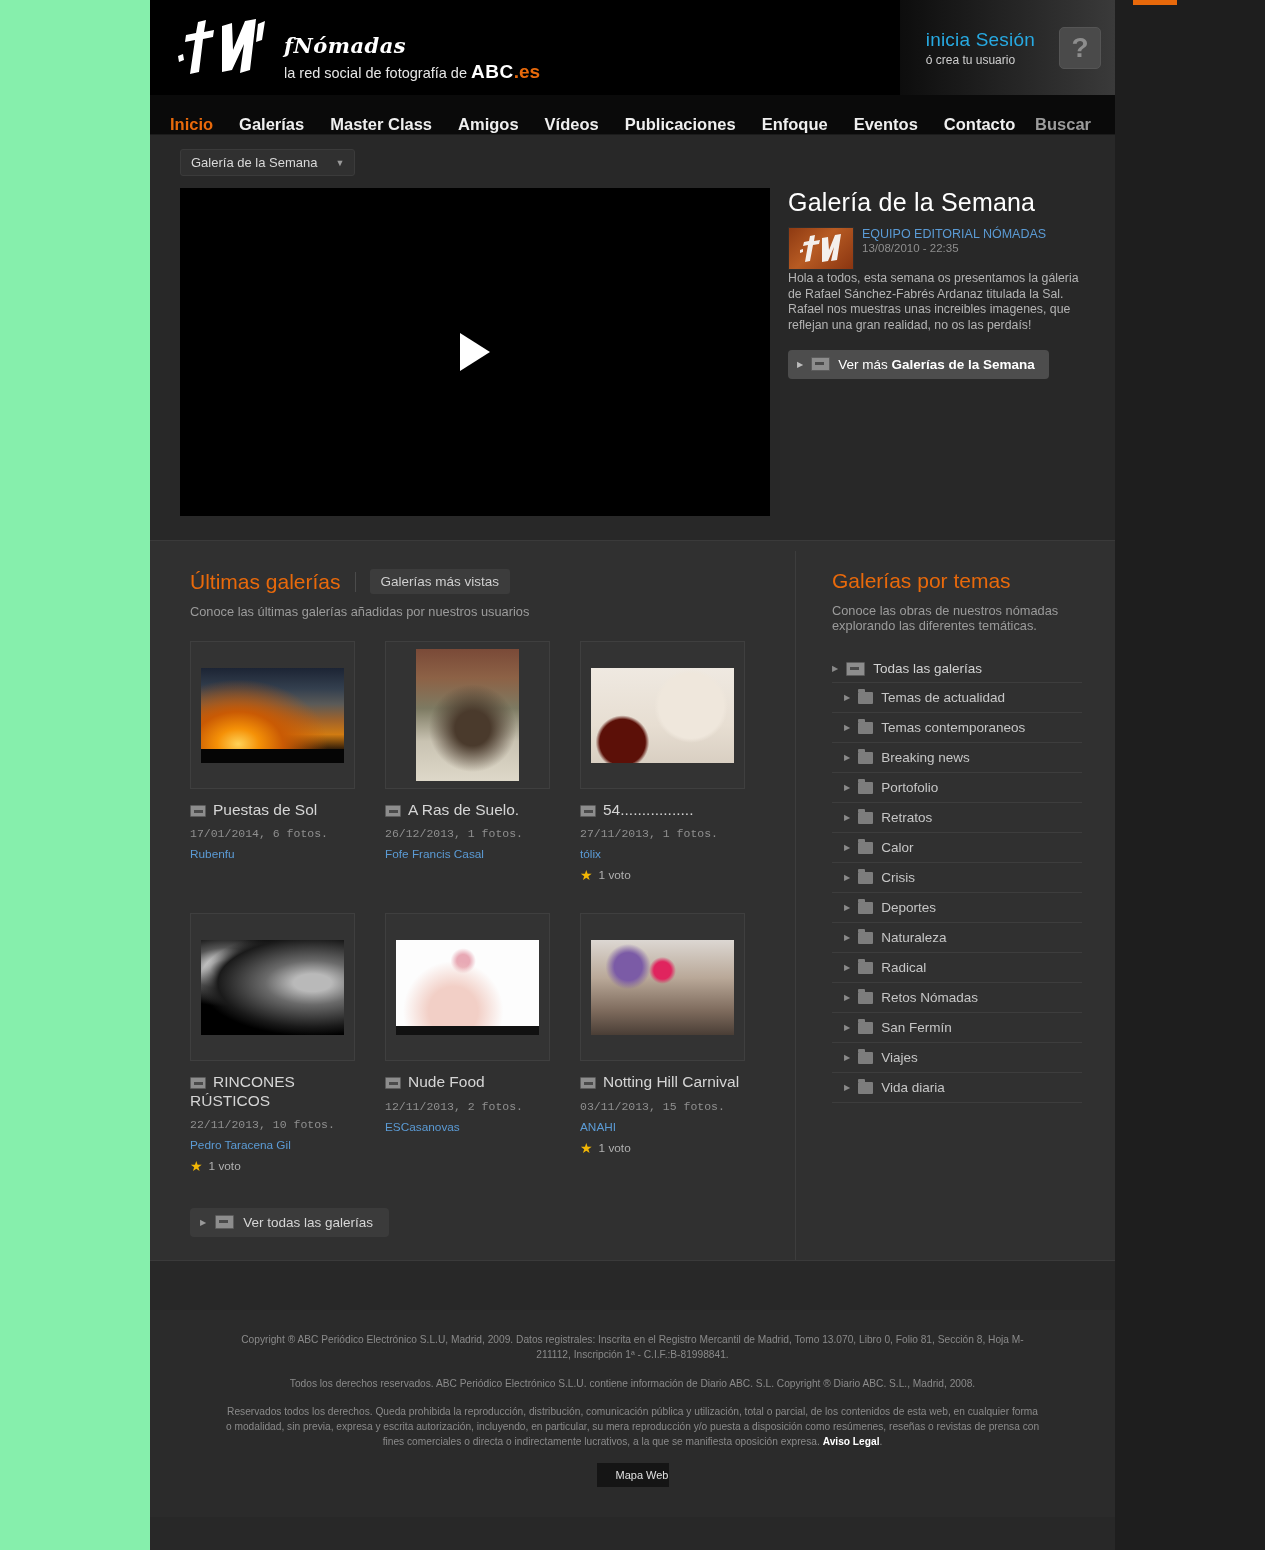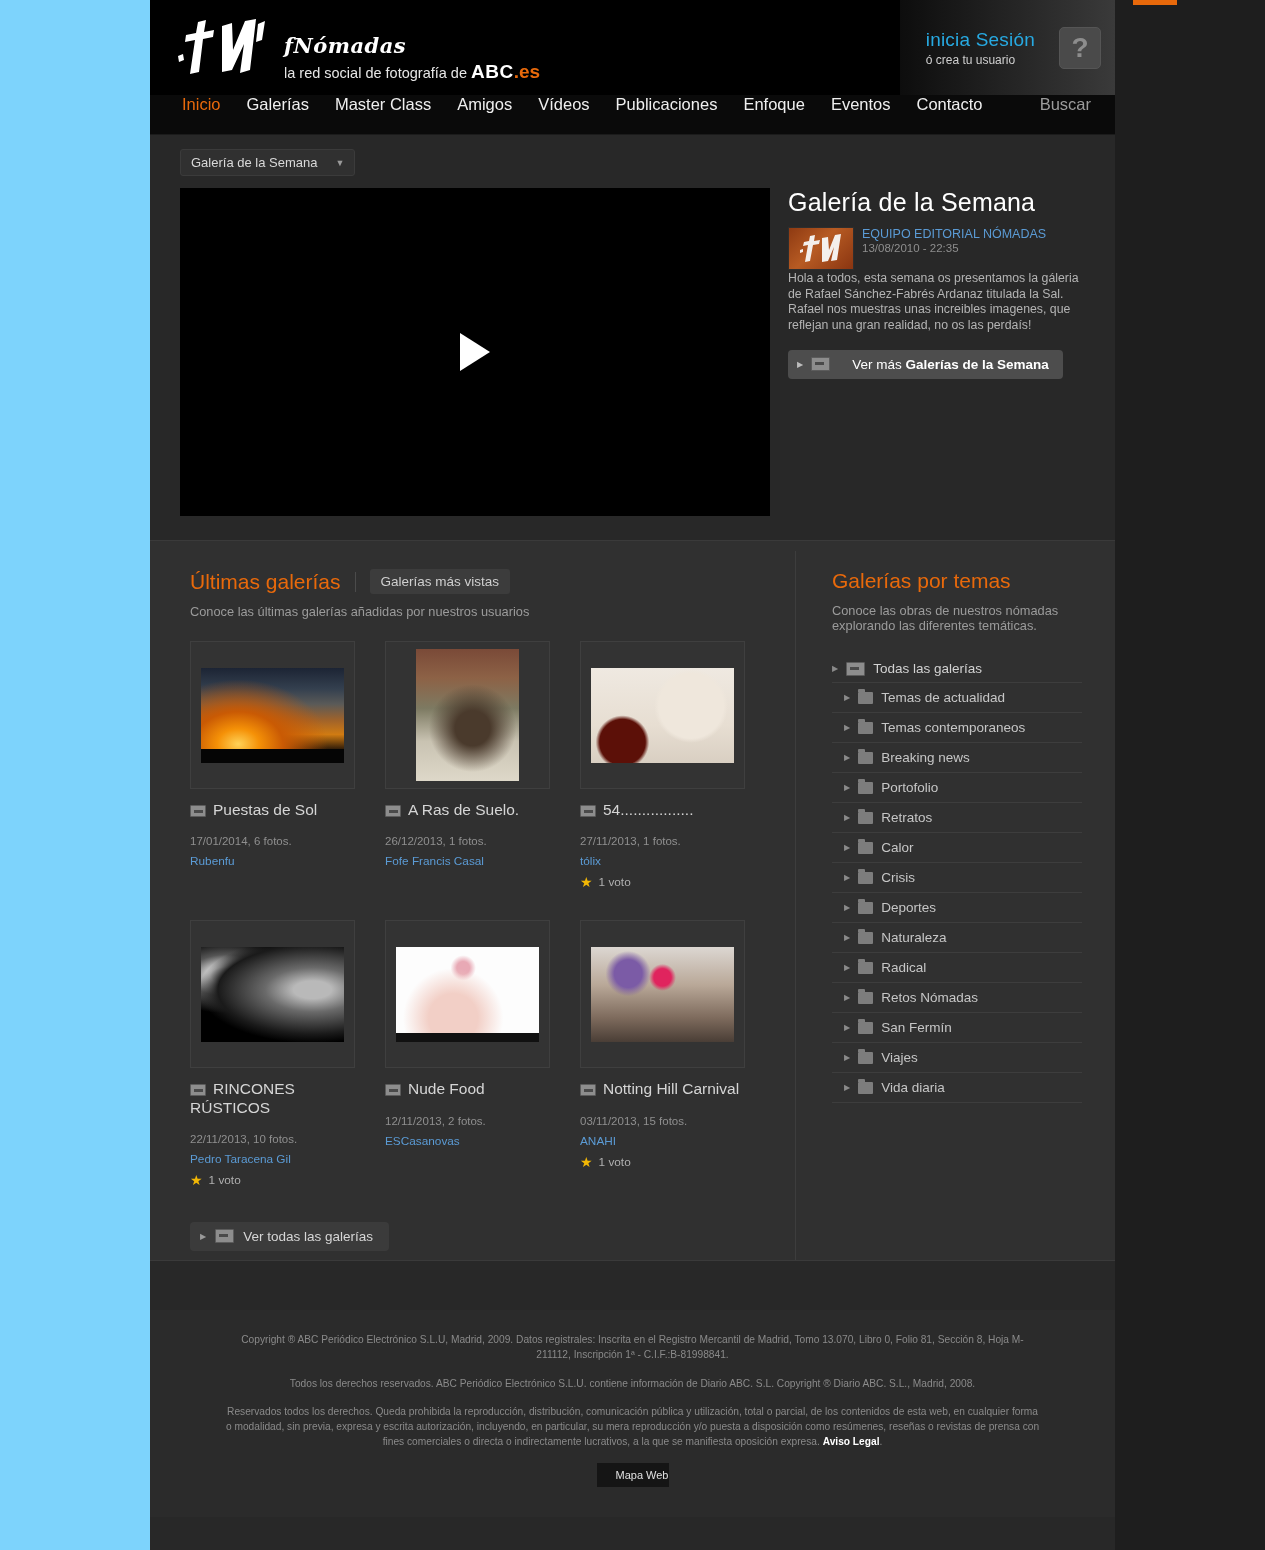--- a/index.html
+++ b/index.html
@@ -2,21 +2,21 @@
 <html><head>
 <meta charset="utf-8">
 <style>
   * { box-sizing: border-box; margin: 0; padding: 0; }
   html, body {
     width: 1265px; height: 1550px;
     background: #1e1e1e;
     font-family: "Liberation Sans", sans-serif;
     overflow: hidden;
   }
-  .page { position: relative; width: 1014px; height: 1550px; background: #7dd3fc; }
+  .page { position: relative; width: 1014px; height: 1550px; background: #86efac; }
 
   
   .top-strip { position:absolute; top:0; left:1133px; width:44px; height:5px; background:#e8690b; }
 
   .site { position:absolute; left:150px; top:0; width:965px; background:#282828; min-height:1550px; }
 
   
   .header { position:relative; height:95px; background:#000; }
   .logo-wrap { position:absolute; left:20px; top:10px; display:flex; align-items:flex-start; }
   .logo-mark { width:110px; height:75px; position:relative; }
@@ -32,22 +32,22 @@
     background:linear-gradient(to right,#0d0d0d,#3a3a3a); display:flex; align-items:center;
     justify-content:flex-end; padding-right:14px; }
   .login-text { text-align:left; margin-right:24px; }
   .login-a { color:#27a9e1; font-size:19px; letter-spacing:0.2px; }
   .login-b { color:#cfcfcf; font-size:12px; margin-top:2px; }
   .help-btn { width:42px; height:42px; background:#4a4a4a; border-radius:5px; color:#8d8d8d;
     font-size:28px; font-weight:bold; display:flex; align-items:center; justify-content:center;
     border:1px solid #555; }
 
   
-  .nav { height:40px; background:#0a0a0a; display:flex; align-items:flex-start; padding-left:32px;
-    border-bottom:1px solid #1b1b1b; position:relative; }
+  .nav { height:40px; background:#0a0a0a; display:flex; align-items:flex-end; padding-left:20px;
+    border-bottom:1px solid #1b1b1b; position:relative;font-weight:bold; }
   .nav a { color:#efefef; font-size:16.5px; margin-right:26px; text-decoration:none; }
   .nav a.active { color:#e8690b; }
   .nav .search { position:absolute; right:24px; color:#9b9b9b; font-size:16.5px; }
 
   
   .hero { background:#282828; padding:14px 0 24px 0; position:relative; }
   .selector { margin-left:30px; display:inline-flex; align-items:center; gap:18px;
     background:#303030; border:1px solid #3b3b3b; border-radius:3px; padding:5px 10px;
     color:#d9d9d9; font-size:13px; }
   .selector .caret { color:#9a9a9a; font-size:9px; }
@@ -71,21 +71,21 @@
   .post-body { color:#b4b4b4; font-size:12.3px; line-height:1.28; margin-top:1px; }
   .post-links { margin-top:9px; font-size:12.3px; color:#9d9d9d; line-height:1.3; }
   .post-links a { color:#5b9bd5; text-decoration:none; }
   .post-links a.und { color:#5b9bd5; text-decoration:underline; }
   .post-links b { color:#fff; }
   .sep { color:#6b6b6b; margin:0 6px; }
 
   .btn-bar { margin-top:16px; display:inline-flex; align-items:center; gap:8px;
     background:#4d4d4d; border-radius:4px; padding:7px 14px 7px 9px; }
   .btn-bar .arrow { color:#bdbdbd; font-size:8px; }
-  .btn-bar .label { color:#fff; font-size:13.5px;margin-left:14px; }
+  .btn-bar .label { color:#fff; font-size:13.5px; }
   .btn-bar .label b { font-weight:bold; }
 
   
   .boxicon { display:inline-block; width:16px; height:12px; background:#8d8d8d;
     border:1px solid #5c5c5c; border-radius:1px; position:relative; vertical-align:middle; }
   .boxicon::after { content:""; position:absolute; left:3px; top:4px; width:9px; height:3px;
     background:#4a4a4a; }
   .boxicon.lg { width:19px; height:14px; }
   .foldericon { display:inline-block; width:15px; height:12px; background:#7d7d7d;
     border-radius:1px; position:relative; vertical-align:middle; }
@@ -106,21 +106,21 @@
 
   .cards { display:flex; flex-wrap:wrap; margin-top:22px; }
   .card { width:165px; margin-right:30px; }
   .thumb-box { width:165px; height:148px; background:#333; border:1px solid #3f3f3f;
     display:flex; align-items:center; justify-content:center; }
   .thumb { width:143px; height:95px; overflow:hidden; position:relative; }
   .thumb.sq { width:103px; height:132px; }
   .cap { margin-top:12px; }
   .cap-title { color:#d5d5d5; font-size:15.5px; line-height:1.18; }
   .cap-title .boxicon { margin-right:7px; }
-  .cap-date { color:#8f8f8f; font-size:11.5px; margin-top:16px; }
+  .cap-date { color:#8f8f8f; font-size:11.5px; margin-top:8px;font-family:Liberation Mono, monospace; }
   .cap-user { color:#5b9bd5; font-size:11.8px; margin-top:7px; }
   .cap-vote { color:#b0b0b0; font-size:11.8px; margin-top:6px; display:flex; align-items:center; gap:6px; }
   .star { color:#f2b705; font-size:14px; }
 
   .viewall { margin-top:34px; display:inline-flex; align-items:center; gap:9px;
     background:#3b3b3b; border-radius:4px; padding:7px 16px 7px 10px; color:#d6d6d6; font-size:13.5px; }
   .viewall .arrow { color:#9a9a9a; font-size:8px; }
 
   .themes { margin-top:22px; width:250px; }
   .theme-root { display:flex; align-items:center; gap:8px; padding:6px 0;

